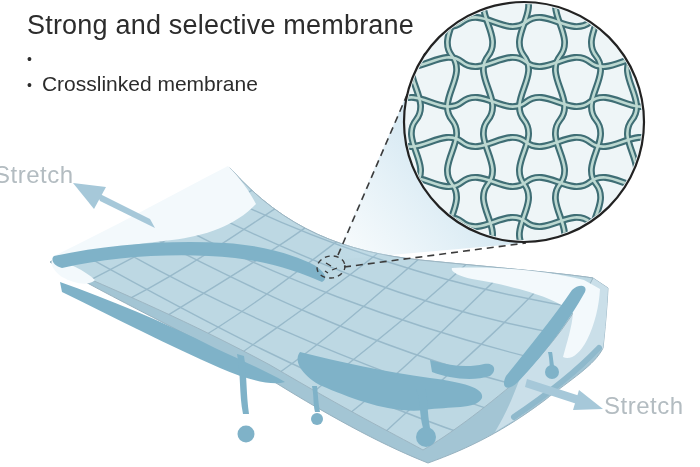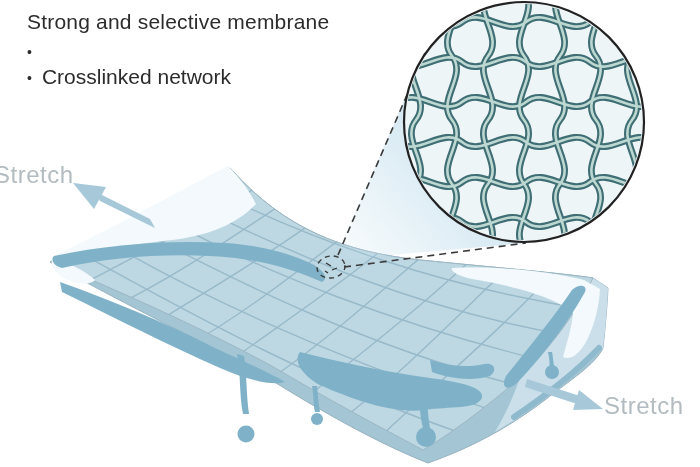--- a/index.html
+++ b/index.html
@@ -1,19 +1,19 @@
 <!DOCTYPE html>
 <html><head>
 <meta charset="utf-8">
 <style>
   html,body{margin:0;padding:0;background:#ffffff;}
   .page{position:relative;width:700px;height:467px;background:#ffffff;overflow:hidden;
         font-family:"Liberation Sans",sans-serif;}
   .caption{position:absolute;left:27px;top:10px;color:#2c2c2c;}
-  .title{font-size:21px;letter-spacing:.2px;margin-bottom:10px;}
+  .title{font-size:27px;letter-spacing:.2px;margin-bottom:10px;}
   .bullet{font-size:21px;display:flex;align-items:center;gap:10px;margin:7px 0;}
   .dot{font-size:14px;line-height:1;position:relative;top:1px;}
   .stretch{position:absolute;font-size:24px;color:#b3bcc1;letter-spacing:.5px;}
   .stretch.left{left:-6px;top:161px;}
   .stretch.right{left:604px;top:392px;}
   svg{position:absolute;left:0;top:0;}
 </style>
 </head>
 <body>
 
@@ -131,19 +131,19 @@
     </g>
   </svg>
 
   <div class="caption">
     <div class="title">Strong and selective membrane</div>
     <div class="bullet">
       <span class="dot">•</span>
     </div>
     <div class="bullet">
       <span class="dot">•</span>
-      <span>Crosslinked network</span>
+      <span>Crosslinked membrane</span>
     </div>
   </div>
 
   <div class="stretch left">Stretch</div>
   <div class="stretch right">Stretch</div>
 </div>
 
 </body></html>

